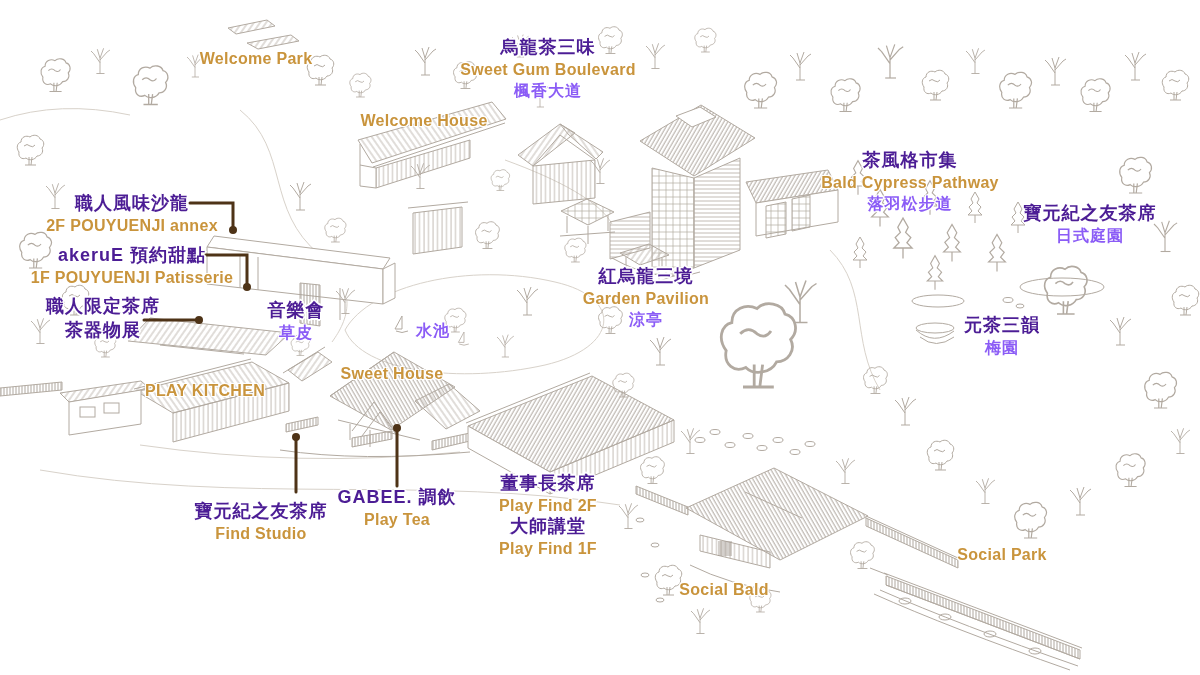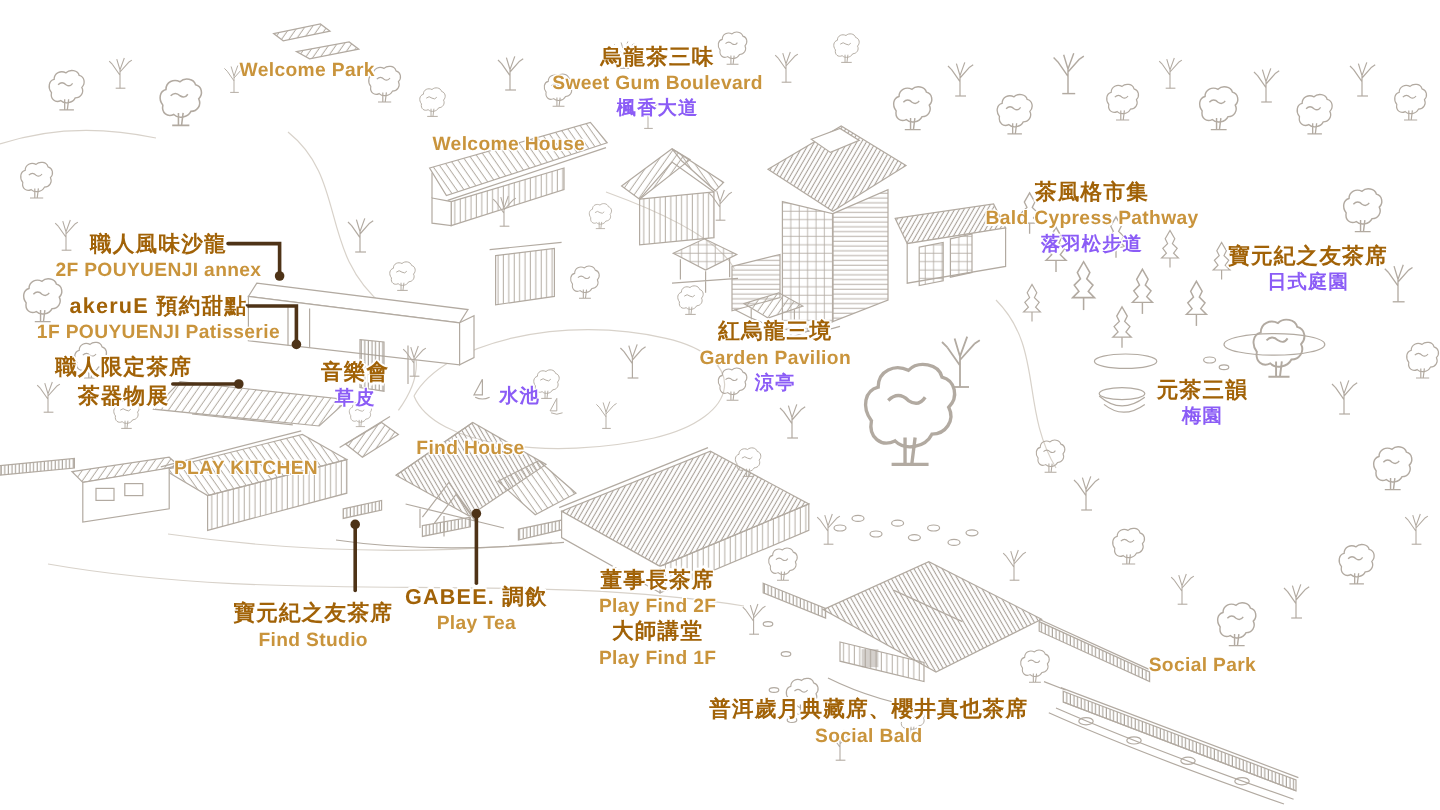--- a/index.html
+++ b/index.html
@@ -3,21 +3,21 @@
 <meta charset="utf-8">
 <style>
   html,body{margin:0;padding:0;background:#ffffff;}
   #stage{
     position:relative;width:1200px;height:675px;overflow:hidden;background:#ffffff;
     font-family:"Liberation Sans","DejaVu Sans",sans-serif;
   }
   #sketch{position:absolute;left:0;top:0;}
   .lbl{position:absolute;transform:translateX(-50%);text-align:center;white-space:nowrap;z-index:5;}
   .zh-dark{
-    font-size:18px;line-height:24px;font-weight:bold;color:#a16207;letter-spacing:1px;
+    font-size:18px;line-height:24px;font-weight:bold;color:#4c1d95;letter-spacing:1px;
     text-shadow:-1px -1px 0 #fff,1px -1px 0 #fff,-1px 1px 0 #fff,1px 1px 0 #fff,-2px 0 0 #fff,2px 0 0 #fff,0 -2px 0 #fff,0 2px 0 #fff;
   }
   .en-gold{
     font-size:16px;line-height:21px;font-weight:bold;color:#c9943c;letter-spacing:.3px;
     text-shadow:-1px -1px 0 #fff,1px -1px 0 #fff,-1px 1px 0 #fff,1px 1px 0 #fff;
   }
   .zh-gold{
     font-size:16px;line-height:21px;font-weight:bold;color:#8b5cf6;letter-spacing:1px;
     text-shadow:-1px -1px 0 #fff,1px -1px 0 #fff,-1px 1px 0 #fff,1px 1px 0 #fff;
   }
@@ -369,21 +369,21 @@
   <div class="zh-dark">紅烏龍三境</div>
   <div class="en-gold">Garden Pavilion</div>
   <div class="zh-gold">涼亭</div>
 </div>
 
 <div class="lbl" style="left:433px;top:320px">
   <div class="zh-gold">水池</div>
 </div>
 
 <div class="lbl" style="left:392px;top:363px">
-  <div class="en-gold">Find House</div>
+  <div class="en-gold">Sweet House</div>
 </div>
 
 <div class="lbl" style="left:205px;top:380px">
   <div class="en-gold">PLAY KITCHEN</div>
 </div>
 
 <div class="lbl" style="left:261px;top:499px">
   <div class="zh-dark">寶元紀之友茶席</div>
   <div class="en-gold">Find Studio</div>
 </div>
@@ -397,21 +397,20 @@
   <div class="zh-dark">董事長茶席</div>
   <div class="en-gold">Play Find 2F</div>
 </div>
 
 <div class="lbl" style="left:548px;top:514px">
   <div class="zh-dark">大師講堂</div>
   <div class="en-gold">Play Find 1F</div>
 </div>
 
 <div class="lbl" style="left:724px;top:579px">
-  <div class="zh-dark">普洱歲月典藏席、櫻井真也茶席</div>
   <div class="en-gold">Social Bald</div>
 </div>
 
 <div class="lbl" style="left:1002px;top:544px">
   <div class="en-gold">Social Park</div>
 </div>
 
 <div class="lbl" style="left:1002px;top:313px">
   <div class="zh-dark">元茶三韻</div>
   <div class="zh-gold">梅園</div>

